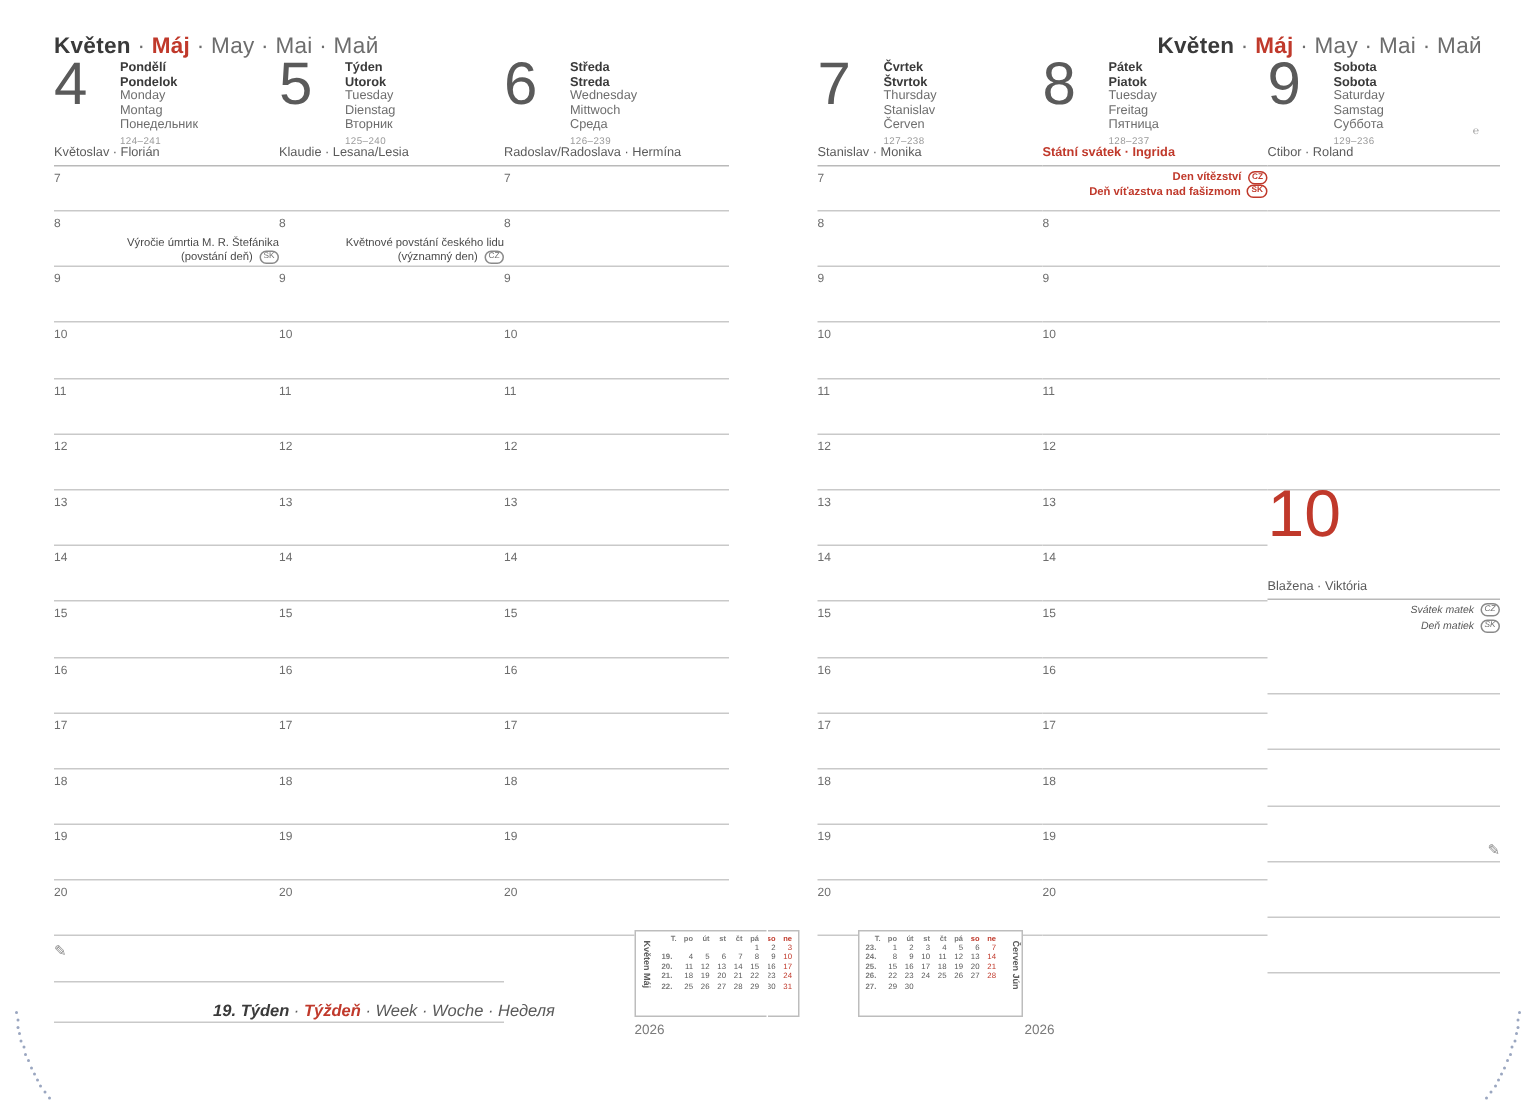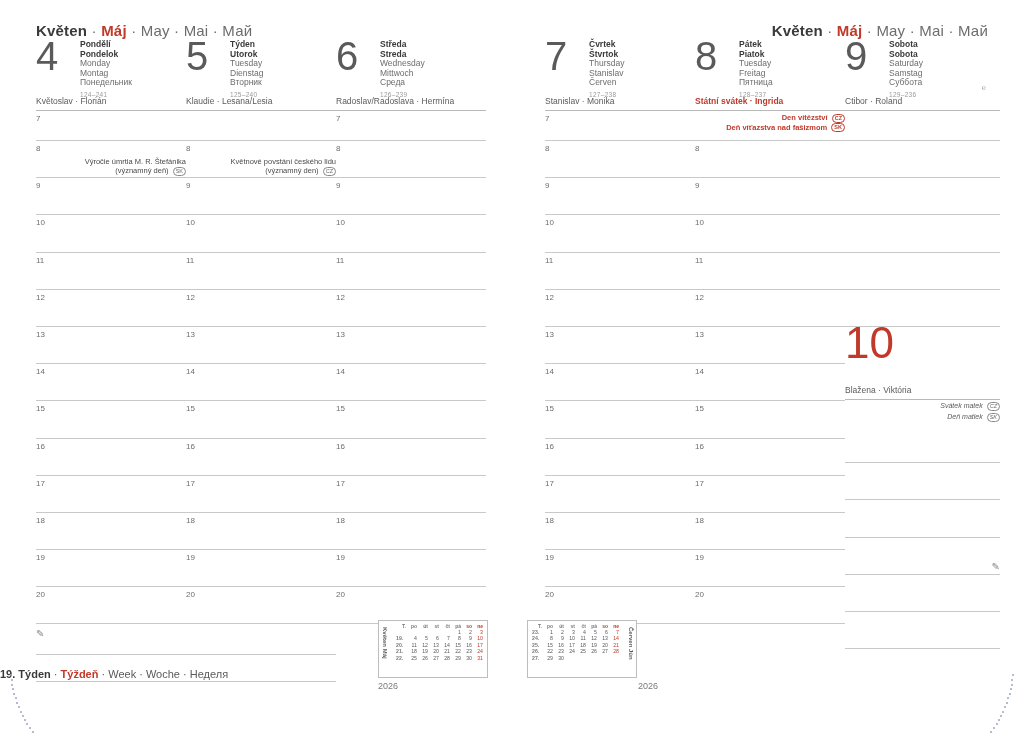--- a/index.html
+++ b/index.html
@@ -87,36 +87,36 @@
   .sunblock .daynames{left:52px;}
 
   .evt{font-size:7px;color:#5a5a5a;text-align:right;font-style:italic;padding-top:2px;}
 
   
   .pencil{position:absolute;font-size:10px;color:#8a8a8a;}
 
   
   .mini{
     position:absolute;border:1px solid #bdbdbd;background:#fff;
-    width:108px;height:56px;
+    width:108px;height:56px;margin-left:45px;
   }
   .mini .mtitle{
     position:absolute;writing-mode:vertical-rl;text-orientation:mixed;
     font-size:6px;color:#5a5a5a;line-height:7px;text-align:center;font-weight:bold;
   }
   .mini table{border-collapse:collapse;font-size:5.2px;color:#5a5a5a;}
   .mini td{padding:0 1px;text-align:right;line-height:6.4px;width:9px;}
   .mini td.wk{color:#7a7a7a;font-weight:bold;text-align:left;width:10px;}
   .mini th{font-size:5px;color:#7a7a7a;font-weight:bold;padding:0 1px;text-align:right;}
   .mini th.red,.mini td.red{color:#c0392b;}
   .mini .yr{position:absolute;font-size:9px;color:#7a7a7a;}
 
   .weekline{
-    position:absolute;left:0;width:512px;
-    font-size:11px;color:#5a5a5a;
+    position:absolute;left:0;width:512px;text-align:center;
+    font-size:11px;color:#5a5a5a;font-style:italic;
   }
   .weekline b{color:#3a3a3a;}
   .weekline .r{color:#c0392b;font-weight:bold;}
 
   
   .arc{position:absolute;bottom:-2px;width:120px;height:70px;}
   .dot{position:absolute;width:2px;height:2px;border-radius:50%;background:#9aa6c0;}
 
   .spine{position:absolute;left:511px;top:0;width:1px;height:734px;background:#ffffff;}
   .corner-mark{position:absolute;font-size:7px;color:#9a9a9a;}
@@ -147,21 +147,21 @@
           <div class="l5">Понедельник</div>
           <div class="dayno">124–241</div>
         </div>
       </div>
       <div class="names">Květoslav · Florián</div>
       <div class="rows">
         <div class="row first">
           <span class="h">7</span>
           <span class="holiday grey">
             <span>Výročie úmrtia M. R. Štefánika</span><br>
-            <span>(významný deň)</span>
+            <span>(povstání deň)</span>
             <span class="badge grey">SK</span>
           </span>
         </div>
         <div class="row">
             <span class="h">8</span>
           </div>
         <div class="row">
             <span class="h">9</span>
           </div>
         <div class="row">

